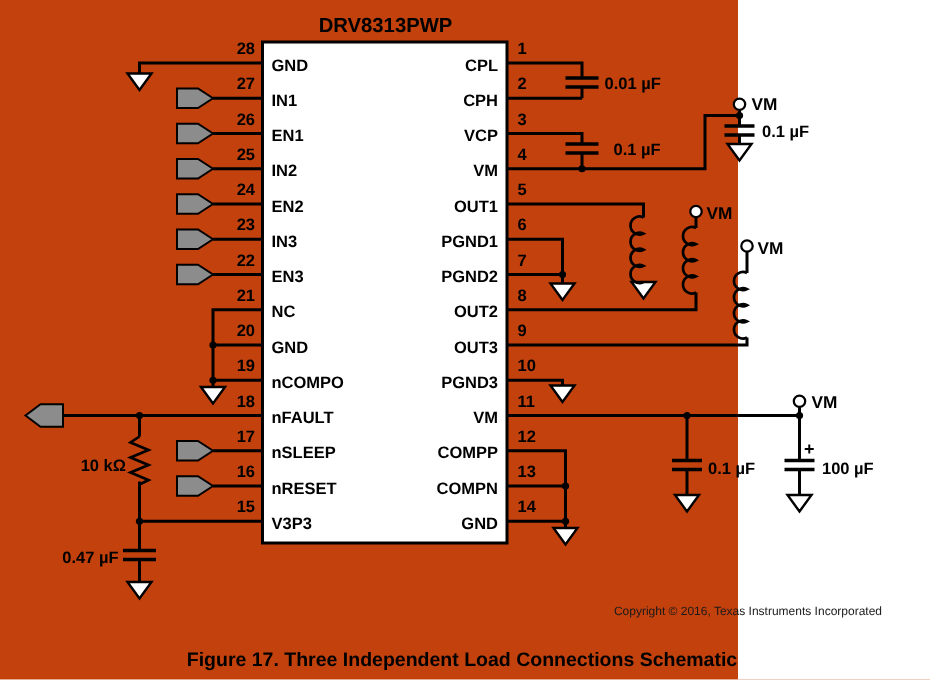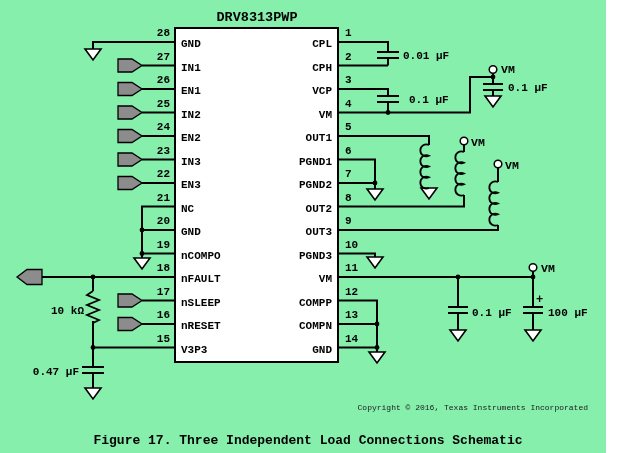--- a/index.html
+++ b/index.html
@@ -1,17 +1,17 @@
 <!DOCTYPE html>
 <html><head>
 <meta charset="utf-8">
 <style>
   html,body{margin:0;padding:0;background:#fff;}
-  .page{width:606px;height:453px;position:relative;background:#86efac;
-        font-family:Liberation Mono, monospace;}
+  .page{width:492px;height:453px;position:relative;background:#c2410c;
+        font-family:Liberation Sans, sans-serif;}
   svg{display:block;}
   .wire{stroke:#000;stroke-width:2;fill:none;}
   .thin{stroke:#000;stroke-width:1.8;fill:none;}
   .plate{stroke:#000;stroke-width:2.2;fill:none;}
   .pin-num{font-size:11px;font-weight:bold;fill:#000;}
   .pin-label{font-size:11px;font-weight:bold;fill:#000;}
   .comp-label{font-size:11px;font-weight:bold;fill:#000;}
   .vm-label{font-size:11.5px;font-weight:bold;fill:#000;}
   .chip-title{font-size:13.5px;font-weight:bold;fill:#000;}
   .caption{font-size:13px;font-weight:bold;fill:#000;}

